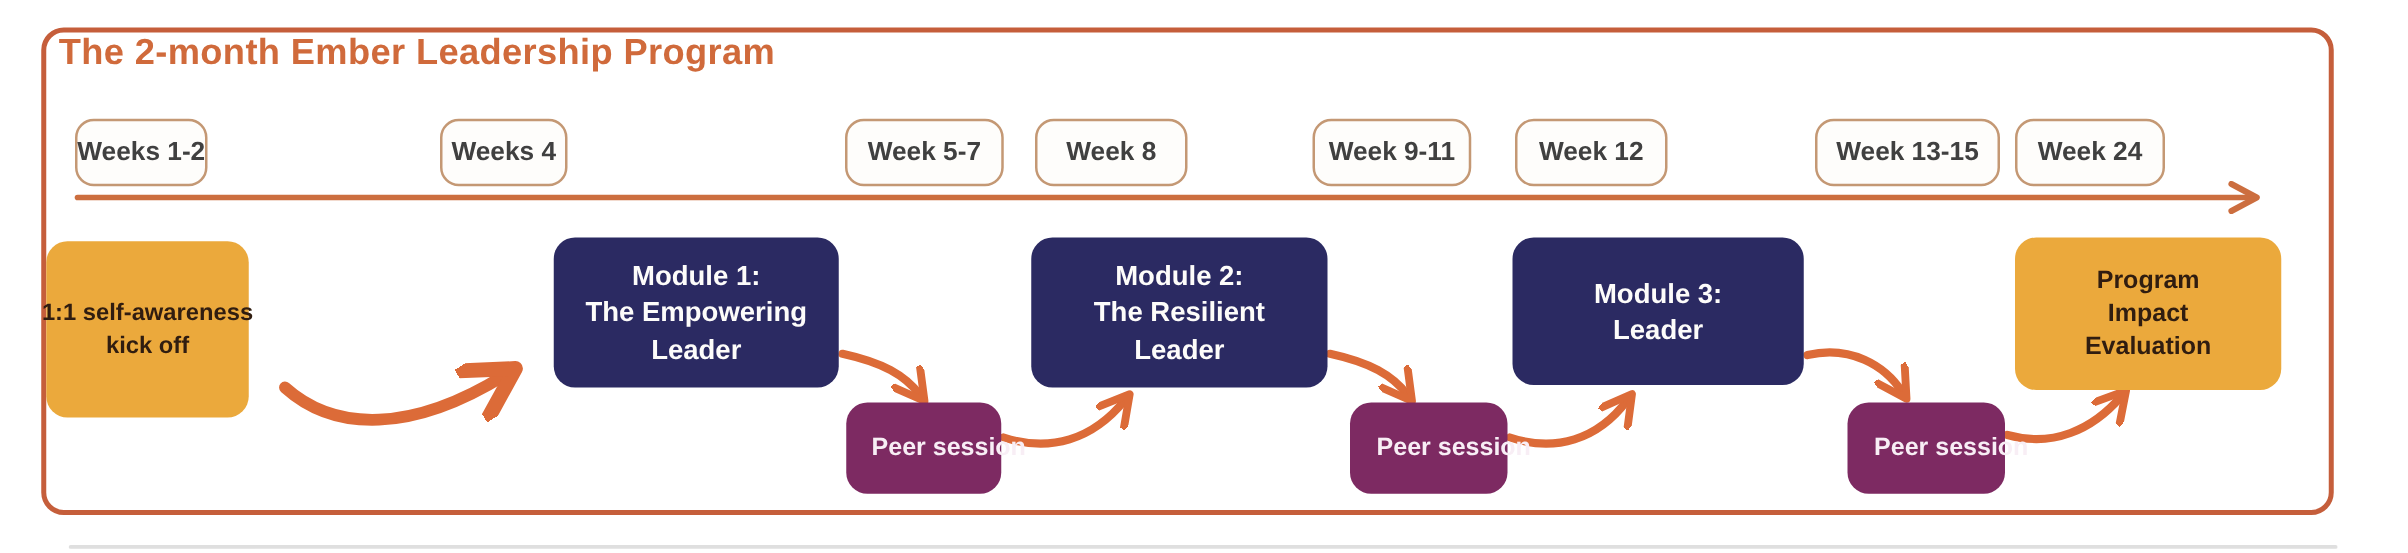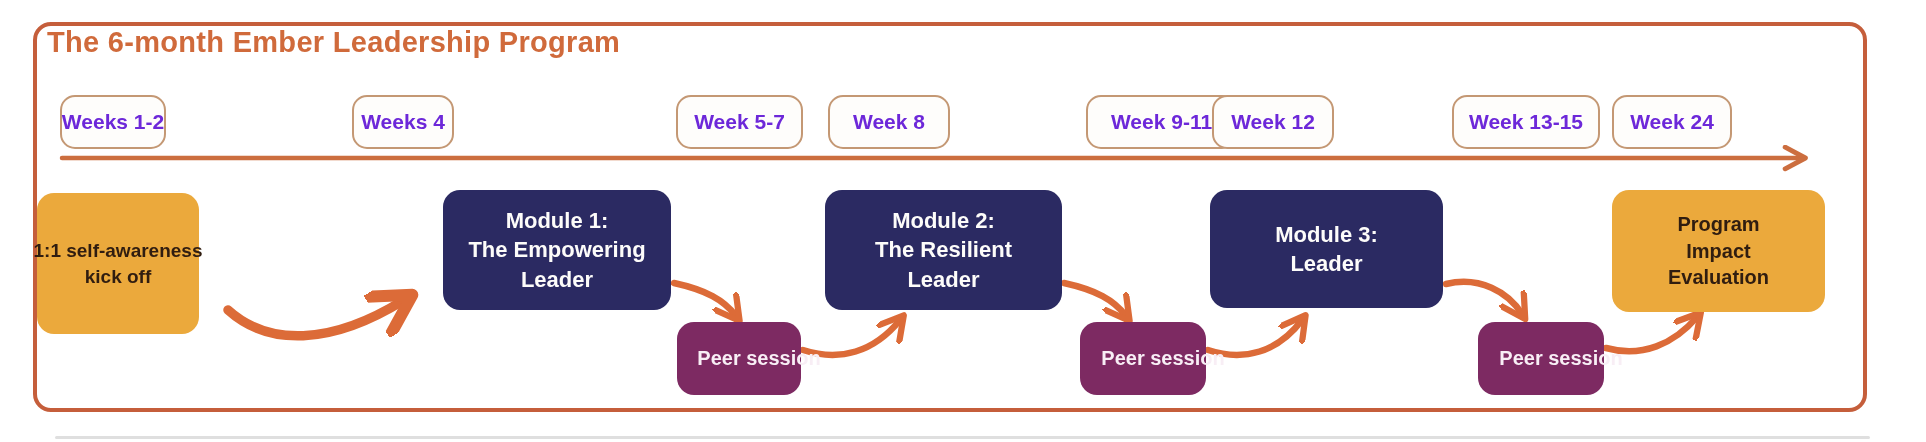--- a/index.html
+++ b/index.html
@@ -12,21 +12,21 @@
     border:4px solid #C55E3B;border-radius:18px;box-sizing:border-box;background:transparent;
   }
   .title{
     position:absolute;left:47px;top:26px;
     font-size:29px;font-weight:bold;color:#D06A3B;letter-spacing:.3px;white-space:nowrap;
   }
   .pill{
     position:absolute;top:95px;height:54px;box-sizing:border-box;
     border:2.5px solid #C49874;border-radius:15px;background:#FEFDFB;
     display:flex;align-items:center;justify-content:center;
-    font-size:21px;font-weight:bold;color:#6d28d9;white-space:nowrap;
+    font-size:21px;font-weight:bold;color:#404040;white-space:nowrap;
   }
   .box{
     position:absolute;box-sizing:border-box;border-radius:17px;
     display:flex;flex-direction:column;align-items:center;justify-content:center;
     text-align:center;font-weight:bold;line-height:1.33;
   }
   .gold{background:#EBA93C;color:#301D10;}
   .navy{background:#2B2A62;color:#FDFCFA;}
   .plum{background:#7D2A62;color:#F8EEF5;padding-left:40px;}
   .navy .ln{font-size:22px;}
@@ -38,35 +38,35 @@
     background:rgba(150,150,150,.30);border-radius:2px;
   }
 </style>
 </head>
 <body>
 
 <div class="canvas">
 
   <div class="frame"></div>
 
-  <div class="title">The 6-month Ember Leadership Program</div>
+  <div class="title">The 2-month Ember Leadership Program</div>
 
   <div class="pill" style="left:60px;width:106px;">
       <span>Weeks 1-2</span>
     </div>
   <div class="pill" style="left:352px;width:102px;">
       <span>Weeks 4</span>
     </div>
   <div class="pill" style="left:676px;width:127px;">
       <span>Week 5-7</span>
     </div>
   <div class="pill" style="left:828px;width:122px;">
       <span>Week 8</span>
     </div>
-  <div class="pill" style="left:1086px;width:151px;">
+  <div class="pill" style="left:1050px;width:127px;">
       <span>Week 9-11</span>
     </div>
   <div class="pill" style="left:1212px;width:122px;">
       <span>Week 12</span>
     </div>
   <div class="pill" style="left:1452px;width:148px;">
       <span>Week 13-15</span>
     </div>
   <div class="pill" style="left:1612px;width:120px;">
       <span>Week 24</span>

